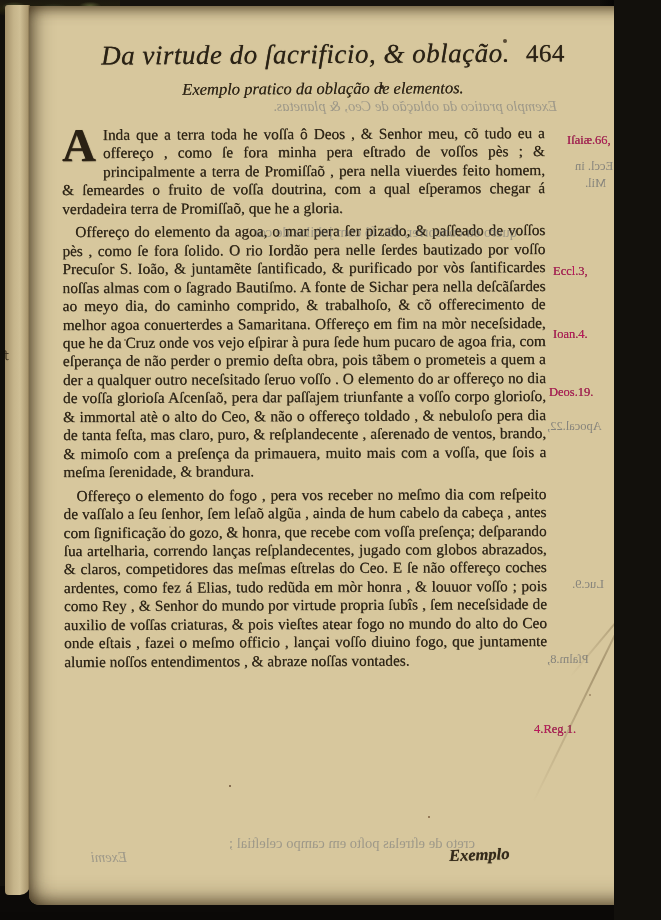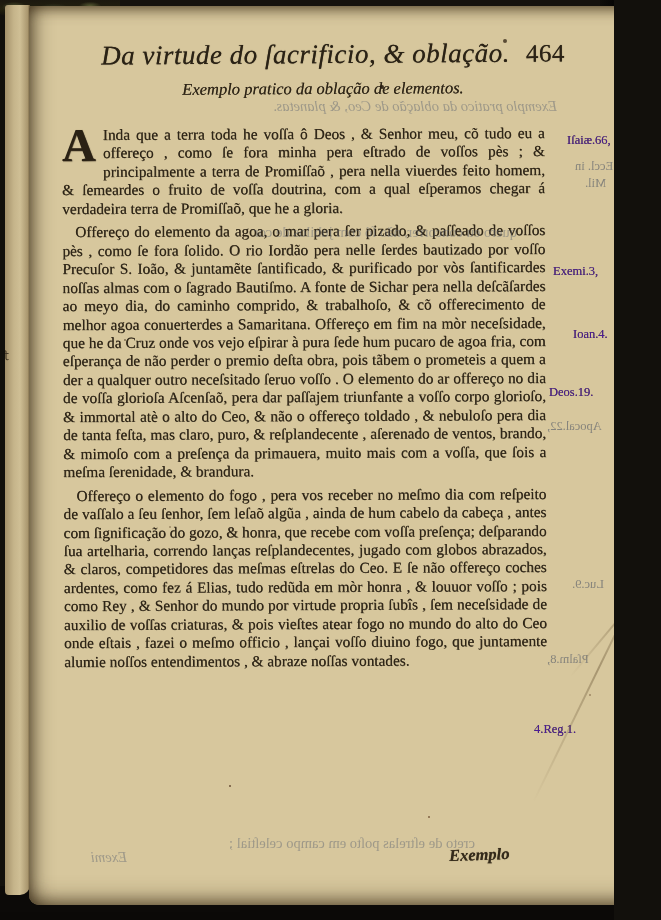--- a/index.html
+++ b/index.html
@@ -110,21 +110,21 @@
   .dropcap{
     float:left;
     font-size:47px;line-height:37px;
     padding:1px 7px 0 0;
     font-weight:bold;color:#2a2114;
     text-shadow:.5px .5px .8px rgba(42,33,20,.8);
   }
   .margin-notes{position:absolute;inset:0;pointer-events:none;}
   .margin-note{
     position:absolute;
-    font-size:12.5px;line-height:14px;color:#4c1d95;
+    font-size:12.5px;line-height:14px;color:#be185d;
     text-shadow:0 0 .5px rgba(53,43,27,.8);
     white-space:nowrap;
   }
   .margin-note.mirrored{
     transform:scaleX(-1);
     color:rgba(84,90,104,.62);
     text-shadow:none;filter:blur(.35px);
   }
   .bleed-lines{position:absolute;inset:0;pointer-events:none;}
   .bleed-line{
@@ -181,22 +181,22 @@
     <p class="para"><span class="dropcap">A</span><span>Inda que a terra toda he voſſa ô Deos , &amp; Senhor meu, cõ tudo eu a offereço , como ſe fora minha pera eſtrado de voſſos pès ; &amp; principalmente a terra de Promiſſaõ , pera nella viuerdes feito homem, &amp; ſemeardes o fruito de voſſa doutrina, com a qual eſperamos chegar á verdadeira terra de Promiſſaõ, que he a gloria.</span></p>
         <p class="para indent"><span>Offereço do elemento da agoa, o mar pera ſer pizado, &amp; paſſeado de voſſos pès , como ſe fora ſolido.  O rio Iordão pera nelle ſerdes bautizado por voſſo Precuſor S. Ioão, &amp; juntamẽte ſantificado, &amp; purificado por vòs ſantificardes noſſas almas com o ſagrado Bautiſmo.  A fonte de Sichar pera nella deſcãſardes ao meyo dia, do caminho comprido, &amp; trabalhoſo, &amp; cõ offerecimento de melhor agoa conuerterdes a Samaritana. Offereço em fim na mòr neceſsidade, que he da Cruz onde vos vejo eſpirar à pura ſede hum pucaro de agoa fria, com eſperança de não perder o premio deſta obra, pois tãbem o prometeis a quem a der a qualquer outro neceſsitado ſeruo voſſo .  O elemento do ar offereço no dia de voſſa glorioſa Aſcenſaõ, pera dar paſſajem triunfante a voſſo corpo glorioſo, &amp; immortal atè o alto do Ceo, &amp; não o offereço toldado , &amp; nebuloſo pera dia de tanta feſta, mas claro, puro, &amp; reſplandecente , aſerenado de ventos, brando, &amp; mimoſo com a preſença da primauera, muito mais com a voſſa, que ſois a meſma ſerenidade, &amp; brandura.</span></p>
         <p class="para indent"><span>Offereço o elemento do fogo , pera vos receber no meſmo dia com reſpeito de vaſſalo a ſeu ſenhor, ſem leſaõ algũa , ainda de hum cabelo da cabeça , antes com ſignificação do gozo, &amp; honra, que recebe com voſſa preſença; deſparando ſua artelharia, correndo lanças reſplandecentes, jugado com globos abrazados, &amp; claros, competidores das meſmas eſtrelas do Ceo.  E ſe não offereço coches ardentes, como fez á Elias, tudo redũda em mòr honra , &amp; louuor voſſo ; pois como Rey , &amp; Senhor do mundo por virtude propria ſubîs , ſem neceſsidade de auxilio de voſſas criaturas, &amp; pois vieſtes atear fogo no mundo do alto do Ceo onde eſtais , fazei o meſmo officio , lançai voſſo diuino fogo, que juntamente alumie noſſos entendimentos , &amp; abraze noſſas vontades.</span></p>
       </div>
 
     <div class="margin-notes">
 
     <div class="margin-note" style="top: 127px; left: 538px;">Iſaiæ.66,</div>
         <div class="margin-note mirrored" style="top: 153px; left: 546px;">Eccl. in</div>
         <div class="margin-note mirrored" style="top: 170px; left: 556px;">Mil.</div>
-        <div class="margin-note" style="top: 258px; left: 524px;">Exemi.3,</div>
-        <div class="margin-note" style="top: 321px; left: 524px; margin-left: 20px;">Ioan.4.</div>
+        <div class="margin-note" style="top: 258px; left: 524px;">Eccl.3,</div>
+        <div class="margin-note" style="top: 321px; left: 524px;">Ioan.4.</div>
         <div class="margin-note" style="top: 379px; left: 520px;">Deos.19.</div>
         <div class="margin-note mirrored" style="top: 413px; left: 518px;">Apocal.22,</div>
         <div class="margin-note mirrored" style="top: 571px; left: 543px;">Luc.9.</div>
         <div class="margin-note mirrored" style="top: 646px; left: 518px;">Pſalm.8,</div>
         <div class="margin-note" style="top: 716px; left: 505px;">4.Reg.1.</div>
       </div>
 
     <div class="bleed-lines">
 
     <div class="bleed-line italic" style="top: 92px; left: 118px; width: 410px;">Exemplo pratico da oblação de Ceo, &amp; planetas.</div>

